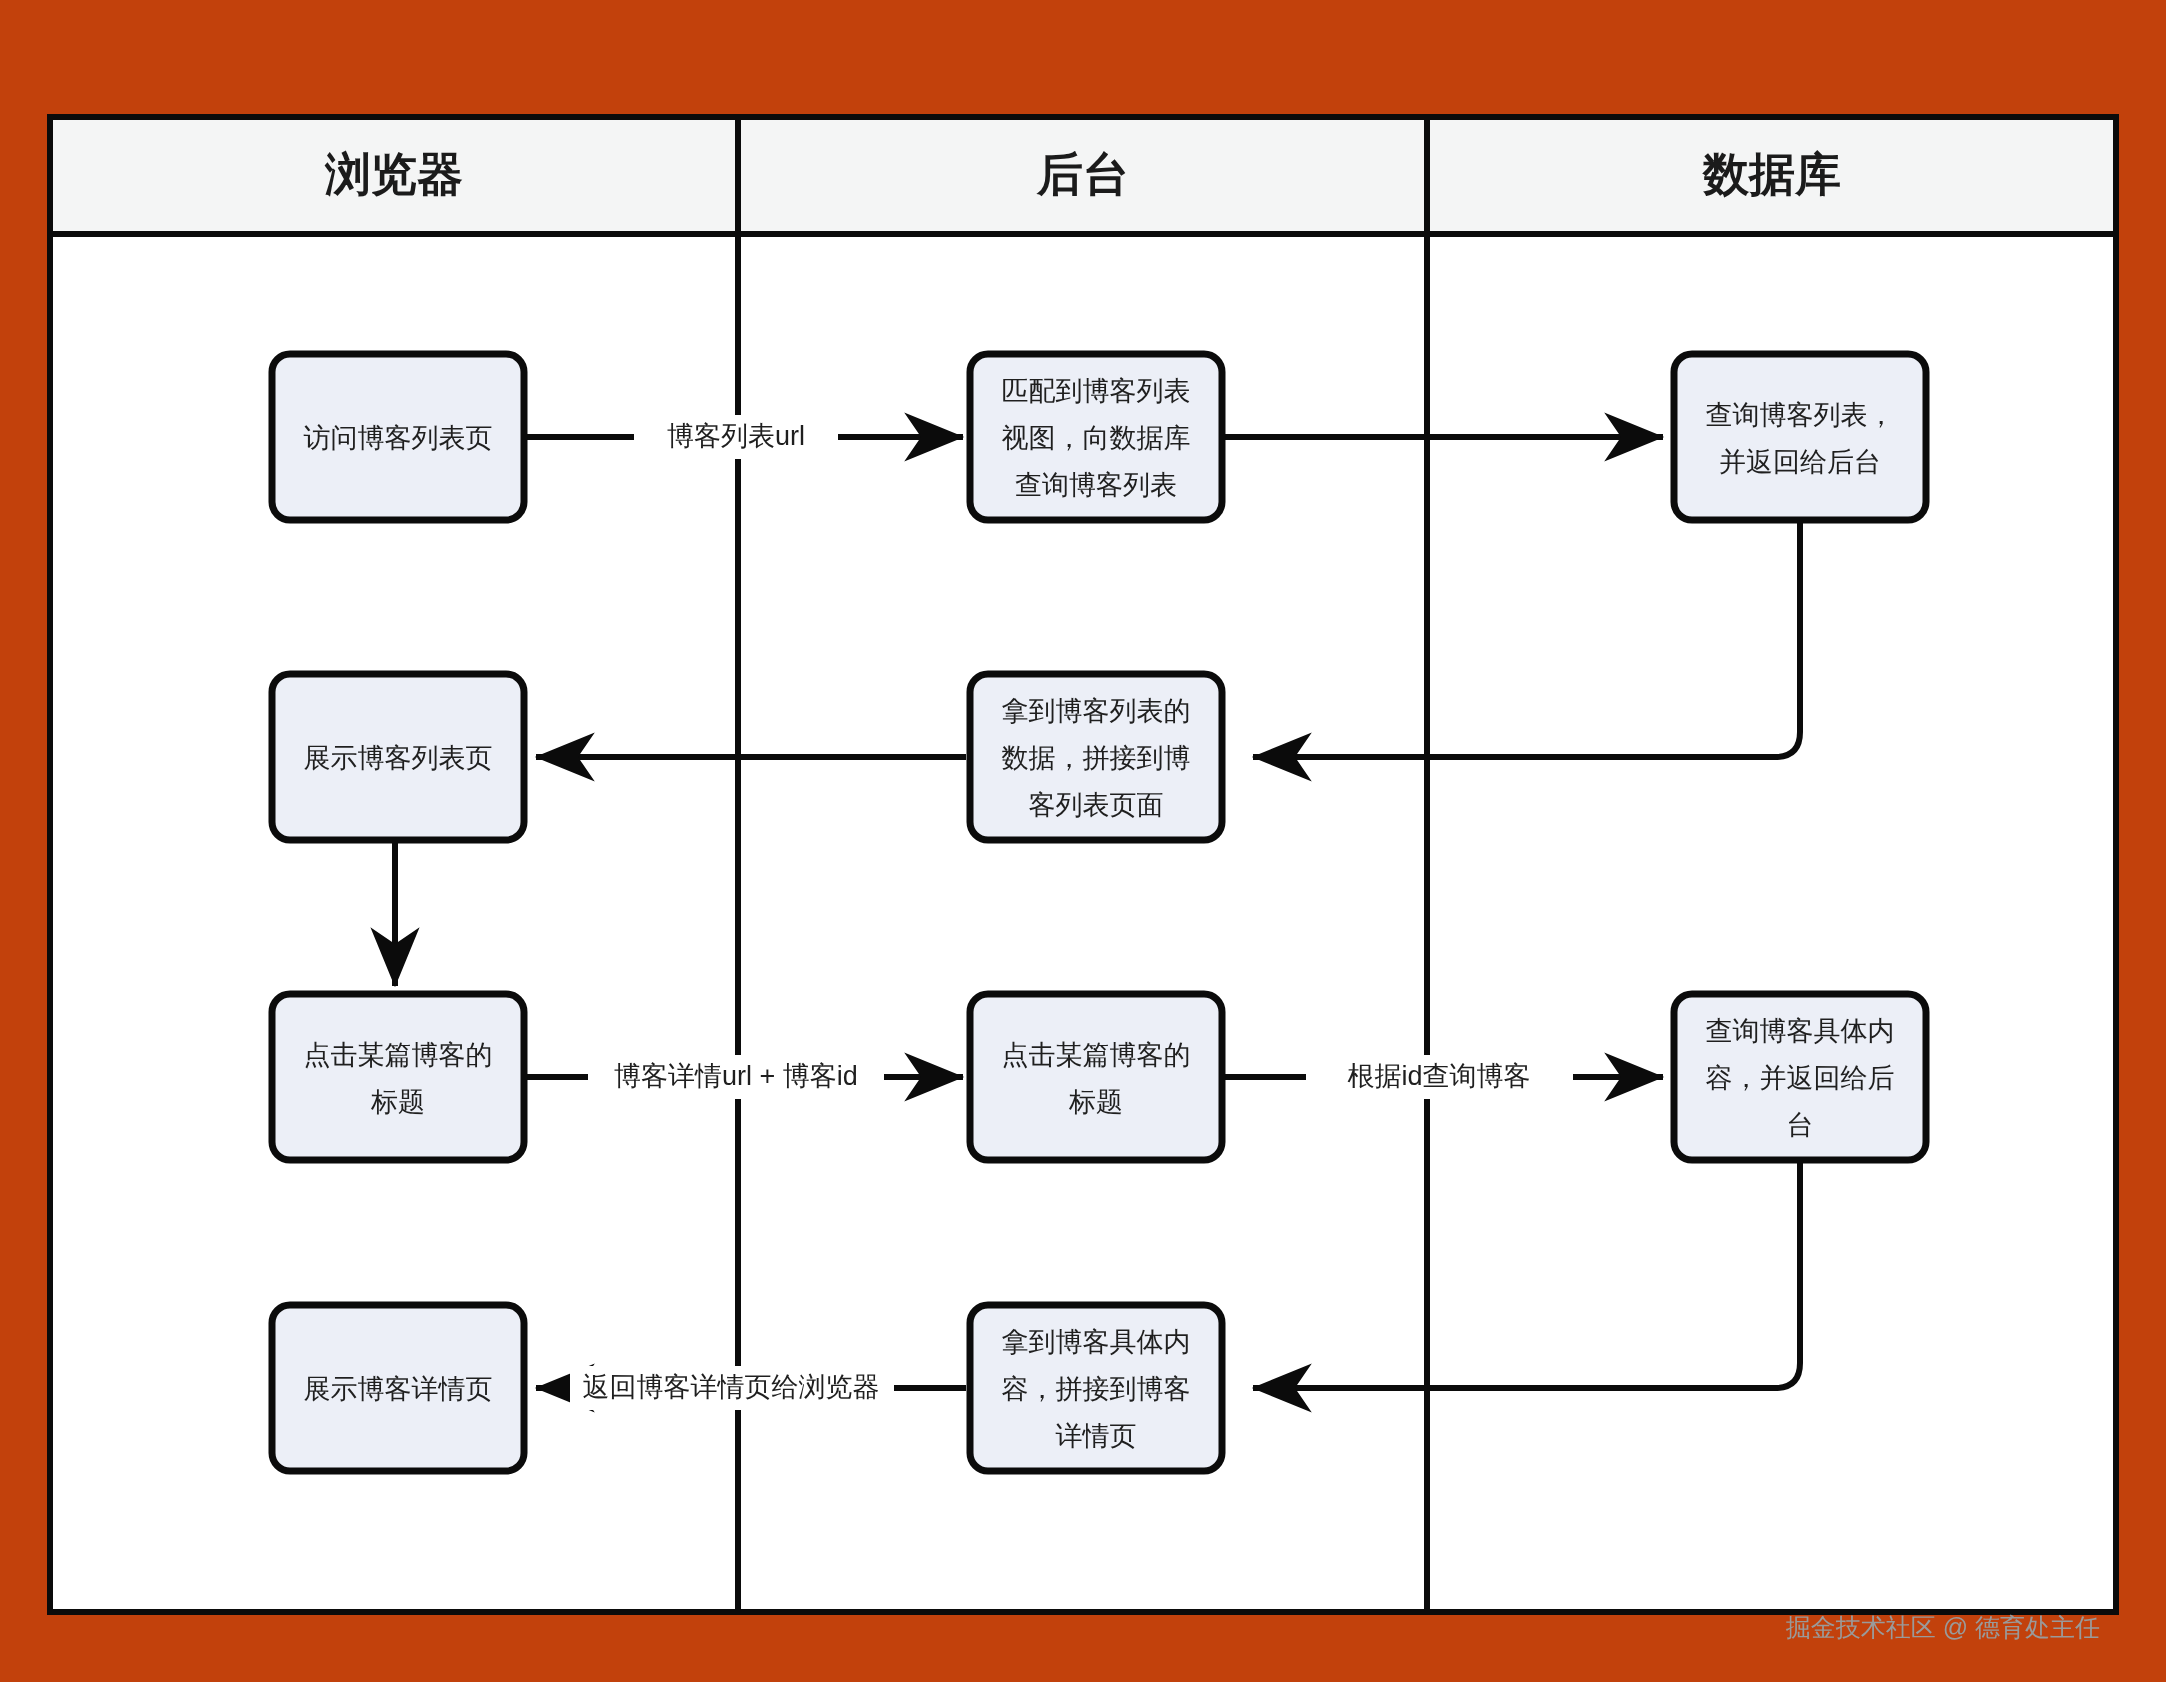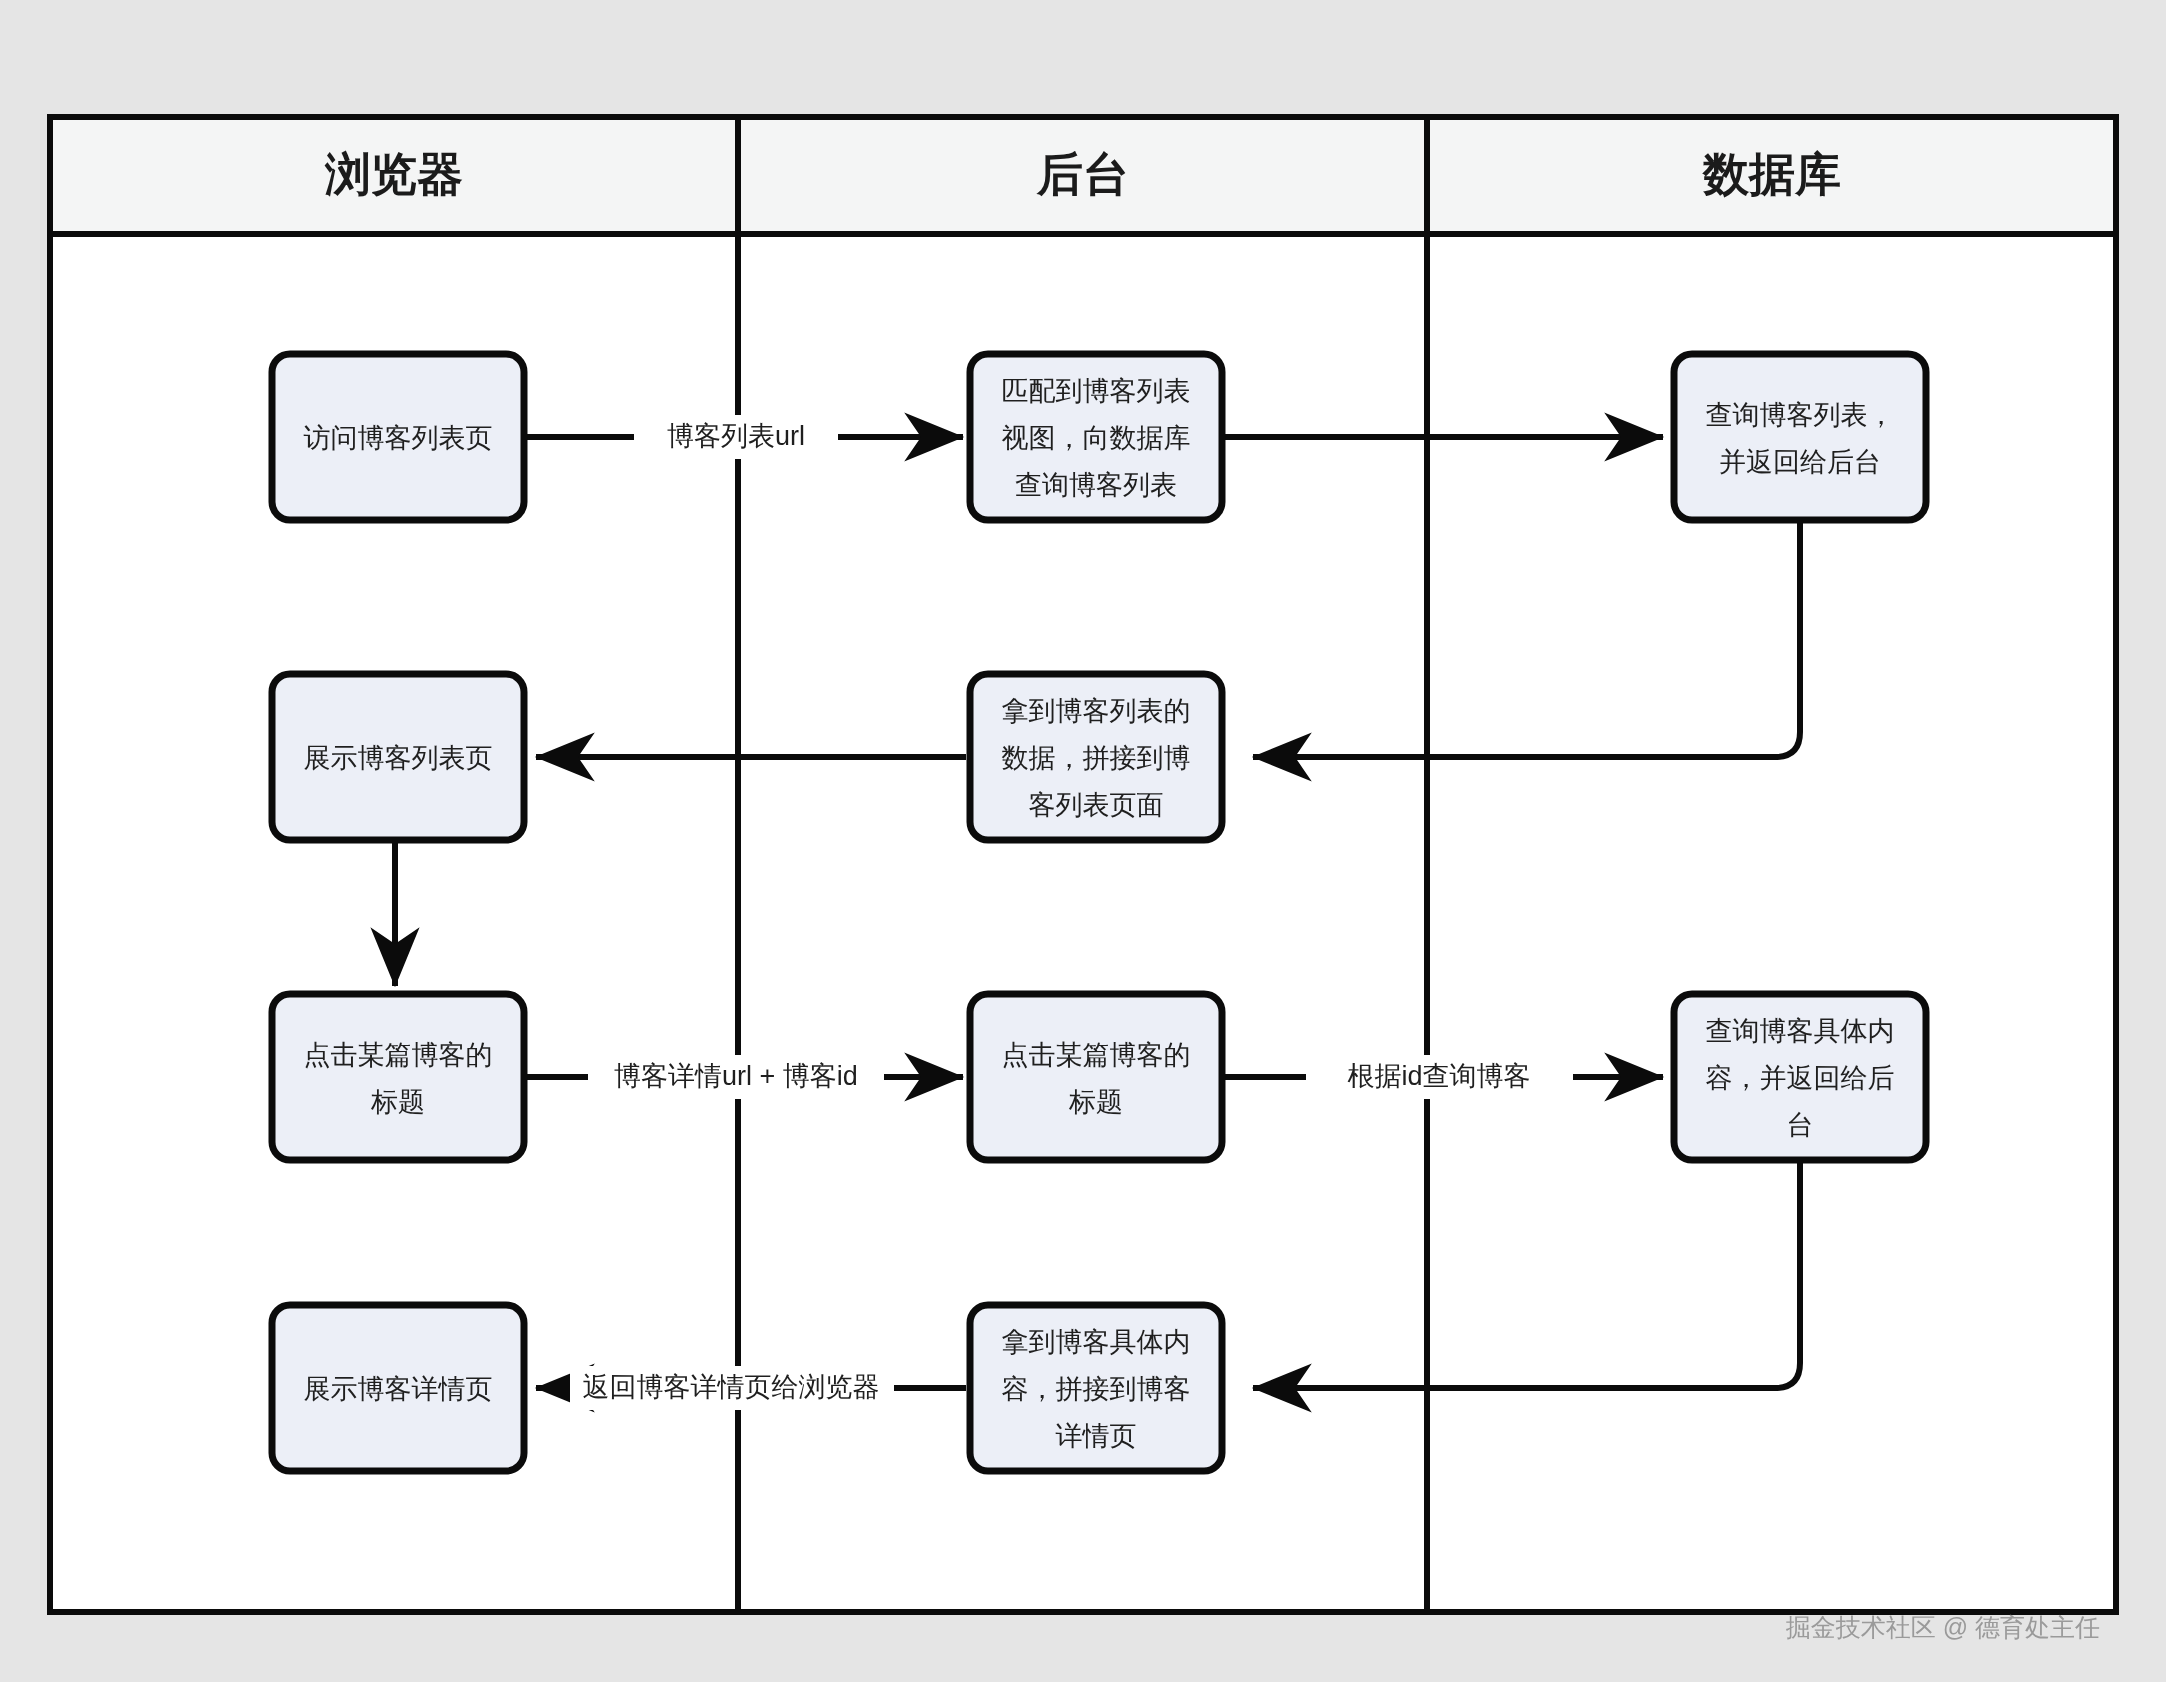--- a/index.html
+++ b/index.html
@@ -10,21 +10,21 @@
   body {
     width: 2166px;
     height: 1682px;
     font-family: "Liberation Sans", "DejaVu Sans", sans-serif;
     overflow: hidden;
   }
   #stage {
     position: relative;
     width: 2166px;
     height: 1682px;
-    background: #e5e5e5;
+    background: #c2410c;
   }
   #diagram-svg {
     position: absolute;
     left: 0;
     top: 0;
     width: 2166px;
     height: 1682px;
   }
   .lane-header-text {
     font-size: 46px;

